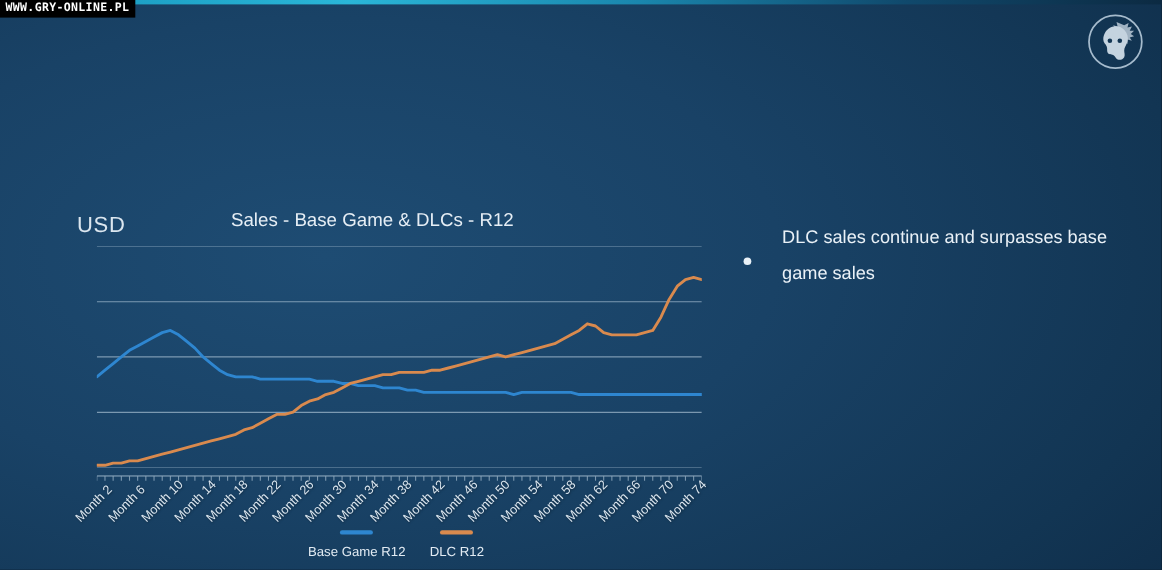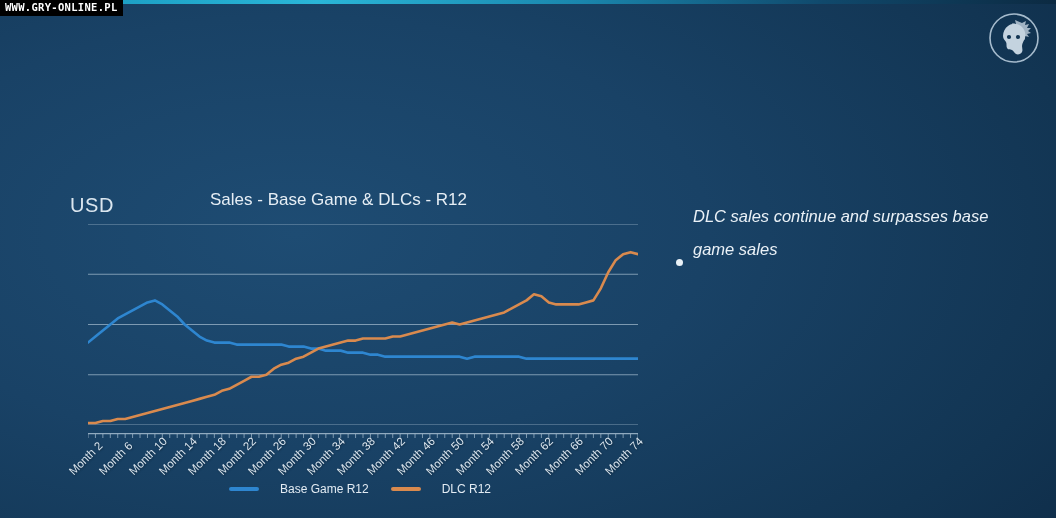--- a/index.html
+++ b/index.html
@@ -72,32 +72,31 @@
     font-size:11.5px;color:#dbe6ef;
     white-space:nowrap;
     transform-origin:left top;
     transform:rotate(-45deg) translate(-46px,6px);
     text-shadow:0 1px 2px rgba(0,0,0,.4);
   }
   .legend{
     position:absolute;left:0;top:300px;width:600px;
     display:flex;justify-content:center;align-items:center;gap:22px;
   }
-  .leg-item{display:flex;align-items:center;gap:21px;}
+  .leg-item{display:flex;align-items:center;gap:8px;flex-direction:column;}
   .leg-swatch{display:block;width:30px;height:4px;border-radius:2px;}
   .leg-text{font-size:12px;color:#e2ebf3;white-space:nowrap;}
 
   
   .bullets{
     position:absolute;left:676px;top:200px;width:352px;
   }
   .bullet{
-    display:flex;align-items:flex-end;gap:10px;
+    display:flex;align-items:center;gap:28px;
     margin-bottom:26px;
-    font-style:italic;
   }
   .dot{
     flex:0 0 auto;width:7px;height:7px;border-radius:50%;
     background:#e9f1f7;margin-top:9px;
   }
   .btext{
     font-size:16.5px;line-height:33px;color:#eaf1f7;
   }
 </style>
 </head>

